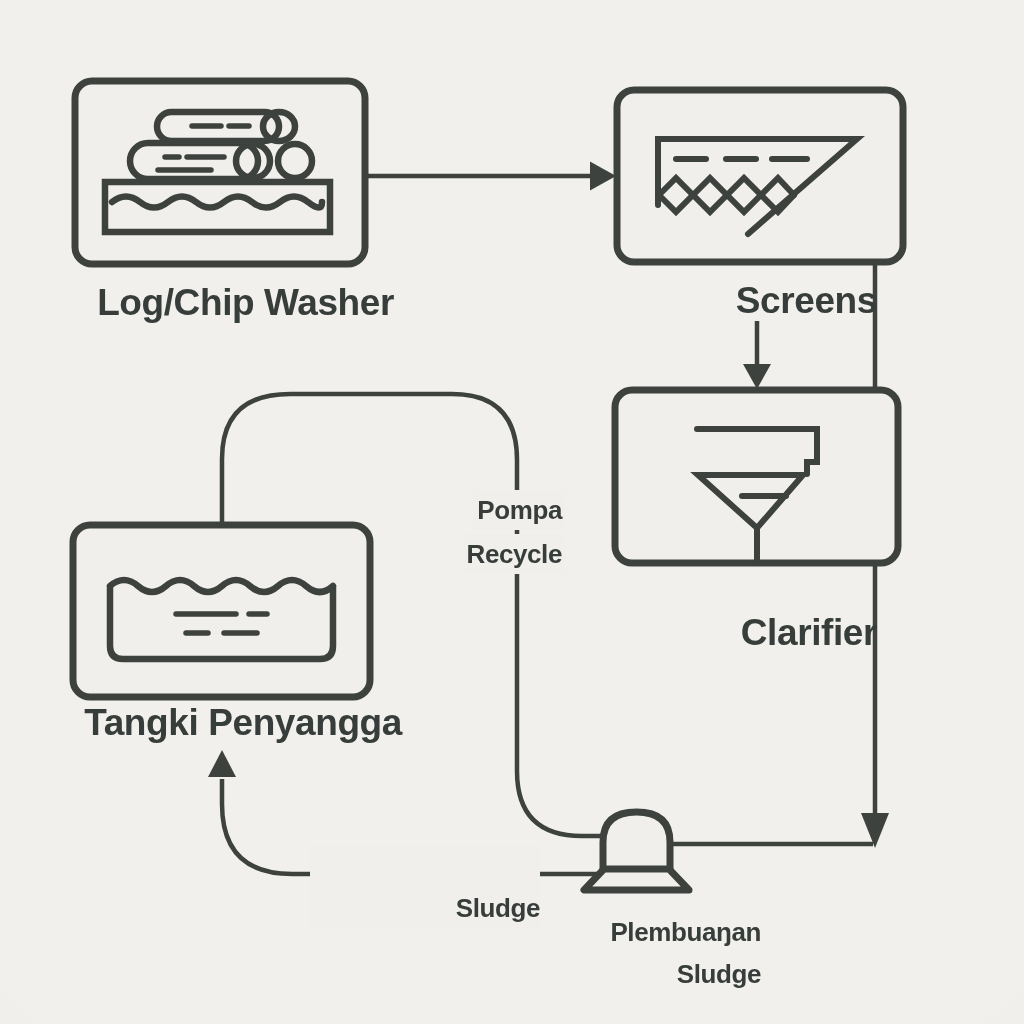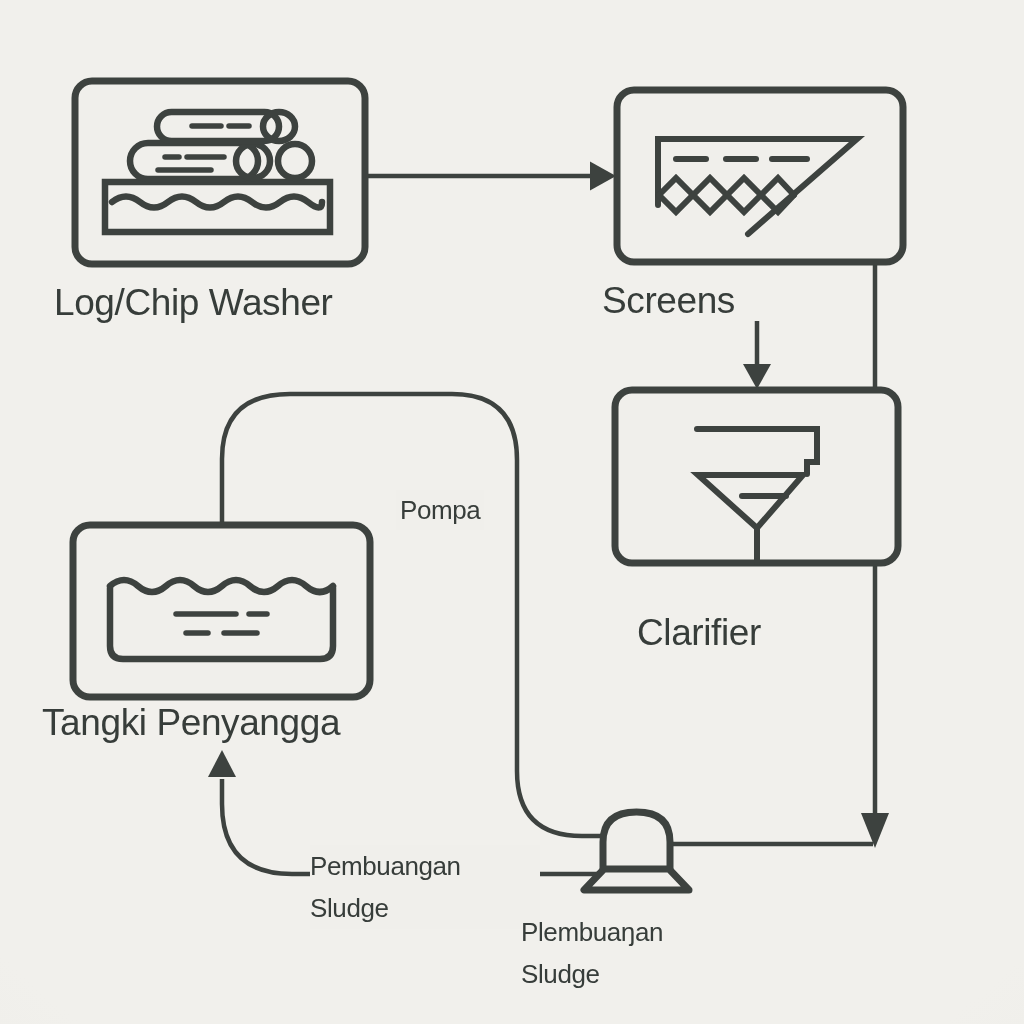--- a/index.html
+++ b/index.html
@@ -9,23 +9,23 @@
     background:#efeee9;
   }
   #canvas{
     position:relative;width:1024px;height:1024px;
     background:radial-gradient(130% 130% at 50% 42%, #f1f0ec 55%, #e7e6e1 100%);
   }
   #canvas > svg{position:absolute;left:0;top:0;}
   .lbl{
     position:absolute;
     color:#373d3a;
-    font-weight:400;
+    font-weight:700;
     letter-spacing:-0.4px;
-    text-align:left;
+    text-align:right;
     white-space:nowrap;
   }
   .lbl.node{font-size:37px;line-height:40px;}
   .lbl.small{font-size:26px;line-height:42px;}
   .stacked span{display:inline-block;}
   .masked span{background:#f0efeb;padding:0 4px;height:40px;line-height:40px;}
   .blockmask{background:#f0efeb;}
 </style>
 </head>
 <body>
@@ -115,32 +115,33 @@
     </g>
 
     <g stroke="#3d423f" fill="#f0efeb" stroke-width="7" stroke-linejoin="round">
       <path d="M603,870 L603,842 Q603,812 636.5,812 Q670,812 670,842 L670,870 Z"></path>
       <path d="M584,890 L689,890 L669,869 L604,869 Z"></path>
     </g>
   </svg>
 
   <div class="lbl node" style="left:54px;top:283px;width:340px;">Log/Chip Washer</div>
 
-  <div class="lbl node" style="left:602px;top:281px;width:240px;">Screens</div>
+  <div class="lbl node" style="left:637px;top:281px;width:240px;">Screens</div>
 
   <div class="lbl node" style="left:637px;top:579px;width:240px;margin-top:34px;">Clarifier</div>
 
   <div class="lbl node" style="left:42px;top:703px;width:360px;">Tangki Penyangga</div>
 
   <div class="lbl small stacked masked" style="left:396px;top:488px;width:170px;line-height:44px;">
     <span>Pompa</span><br>
+    <span>Recycle</span>
   </div>
 
   <div class="lbl small blockmask" style="left:310px;top:845px;width:230px;line-height:42px;">
-    <span>Pembuangan</span><br>
+    <br>
     <span>Sludge</span>
   </div>
 
   <div class="lbl small" style="left:521px;top:911px;width:240px;line-height:42px;">
     <span>Plembuaŋan</span><br>
     <span>Sludge</span>
   </div>
 
 
 </div>

